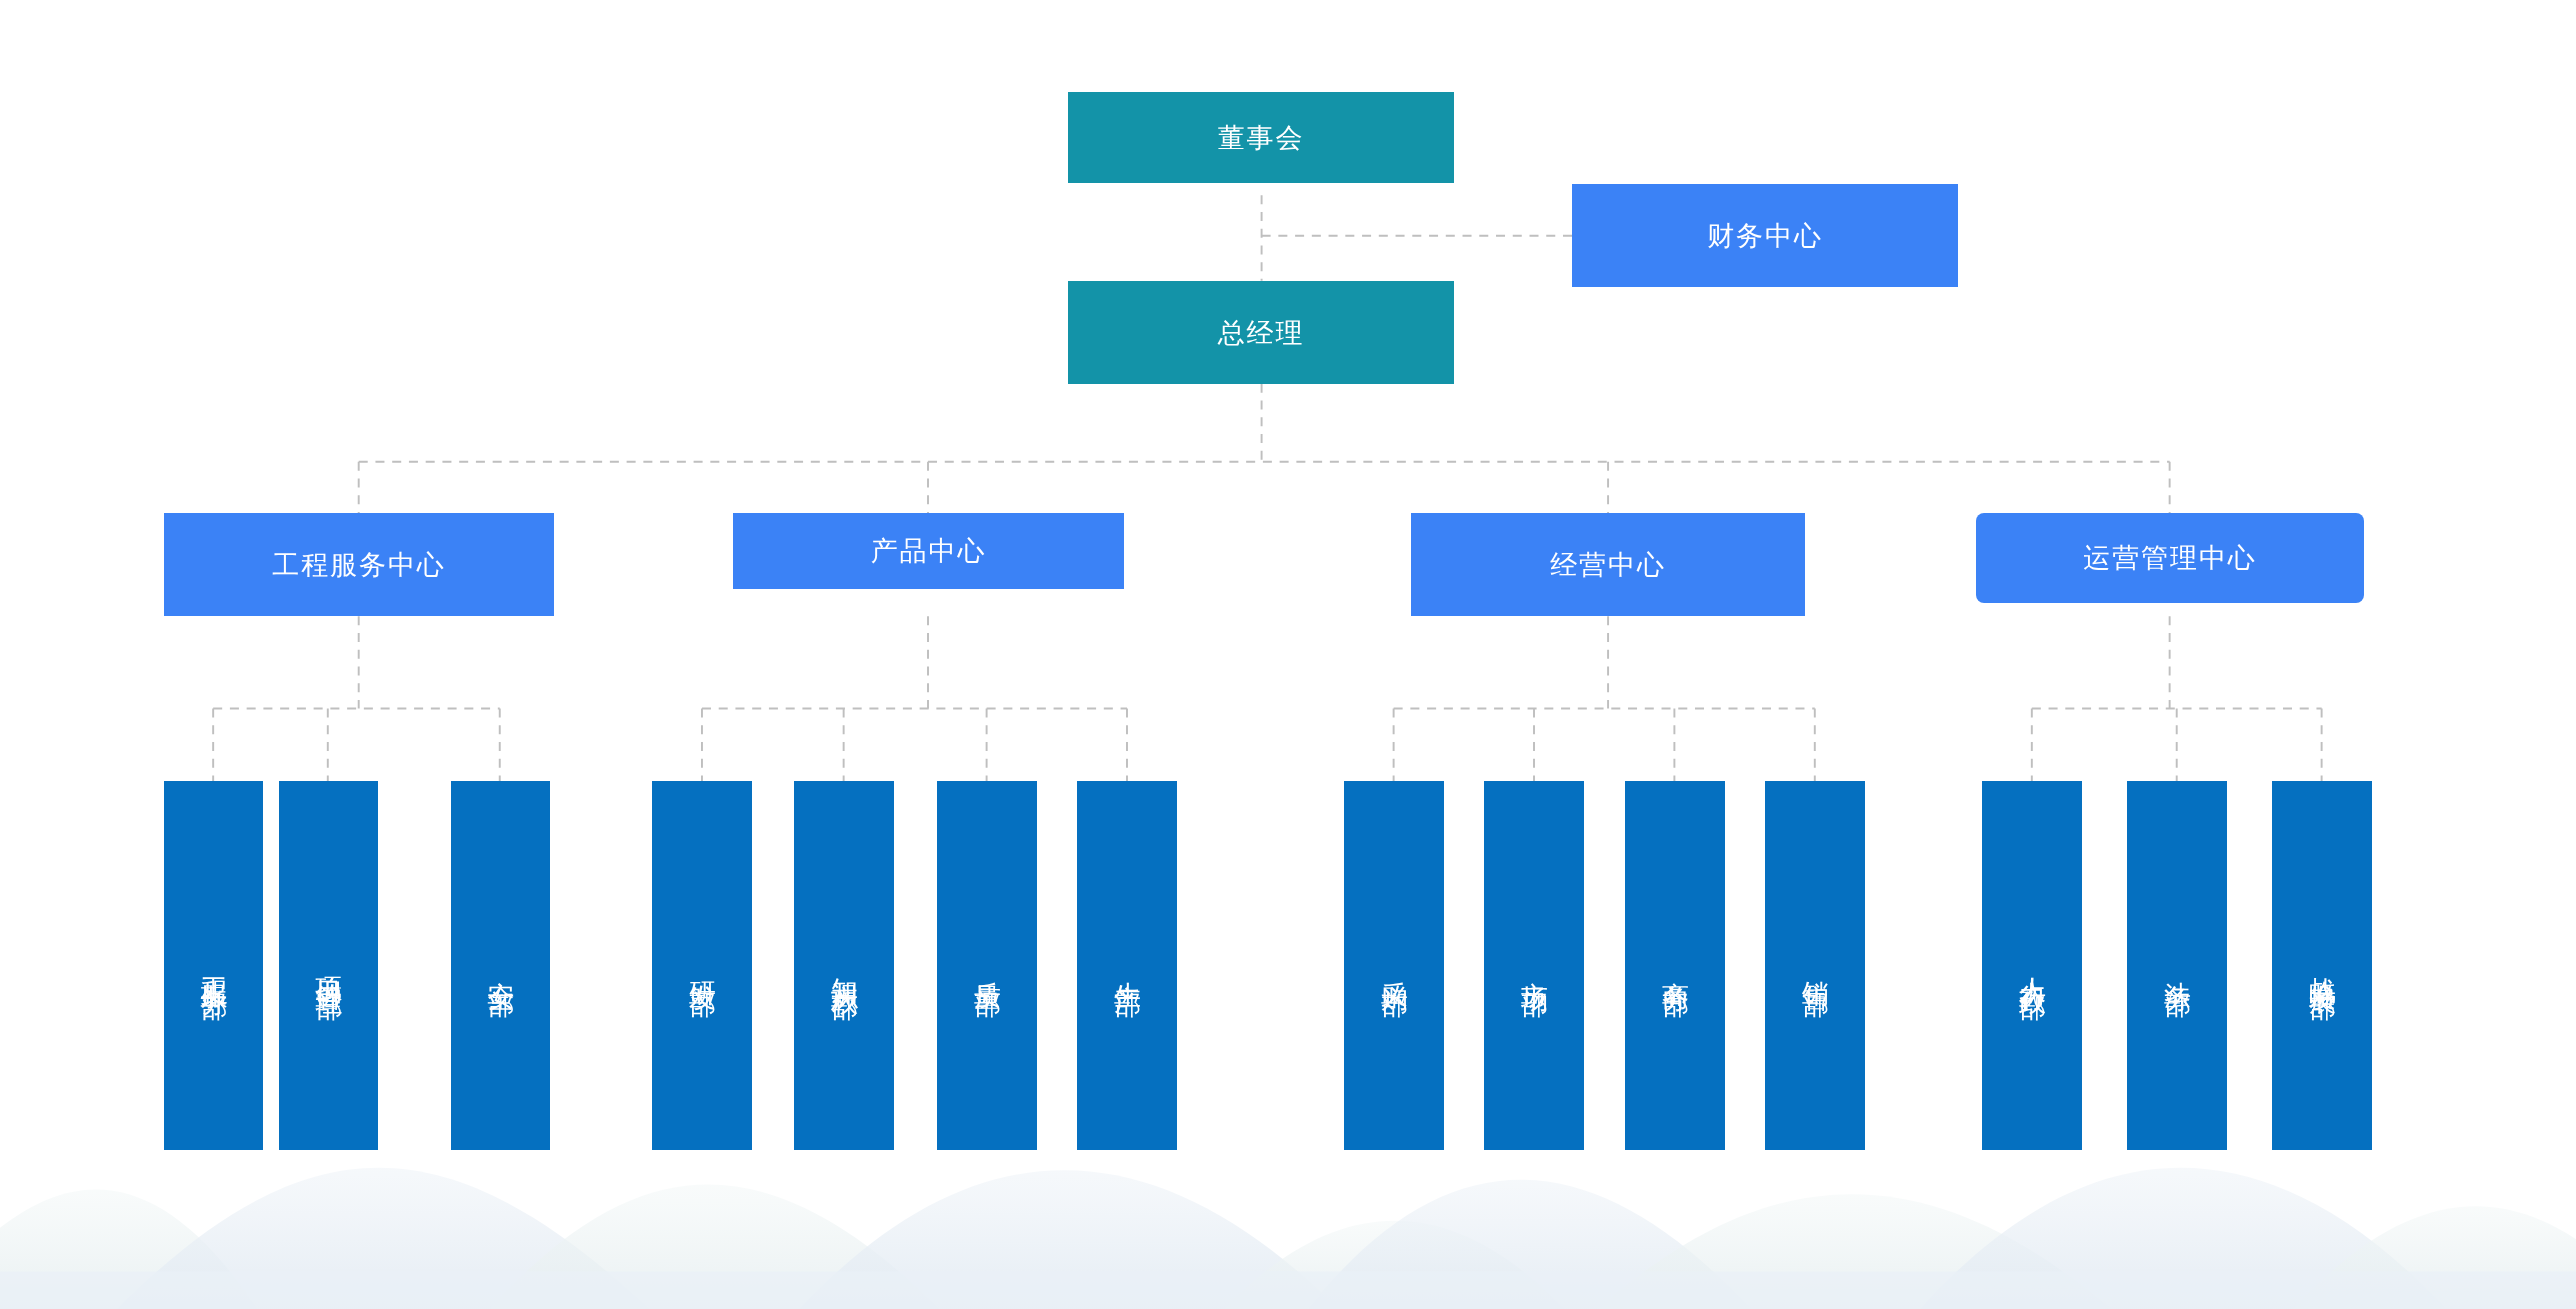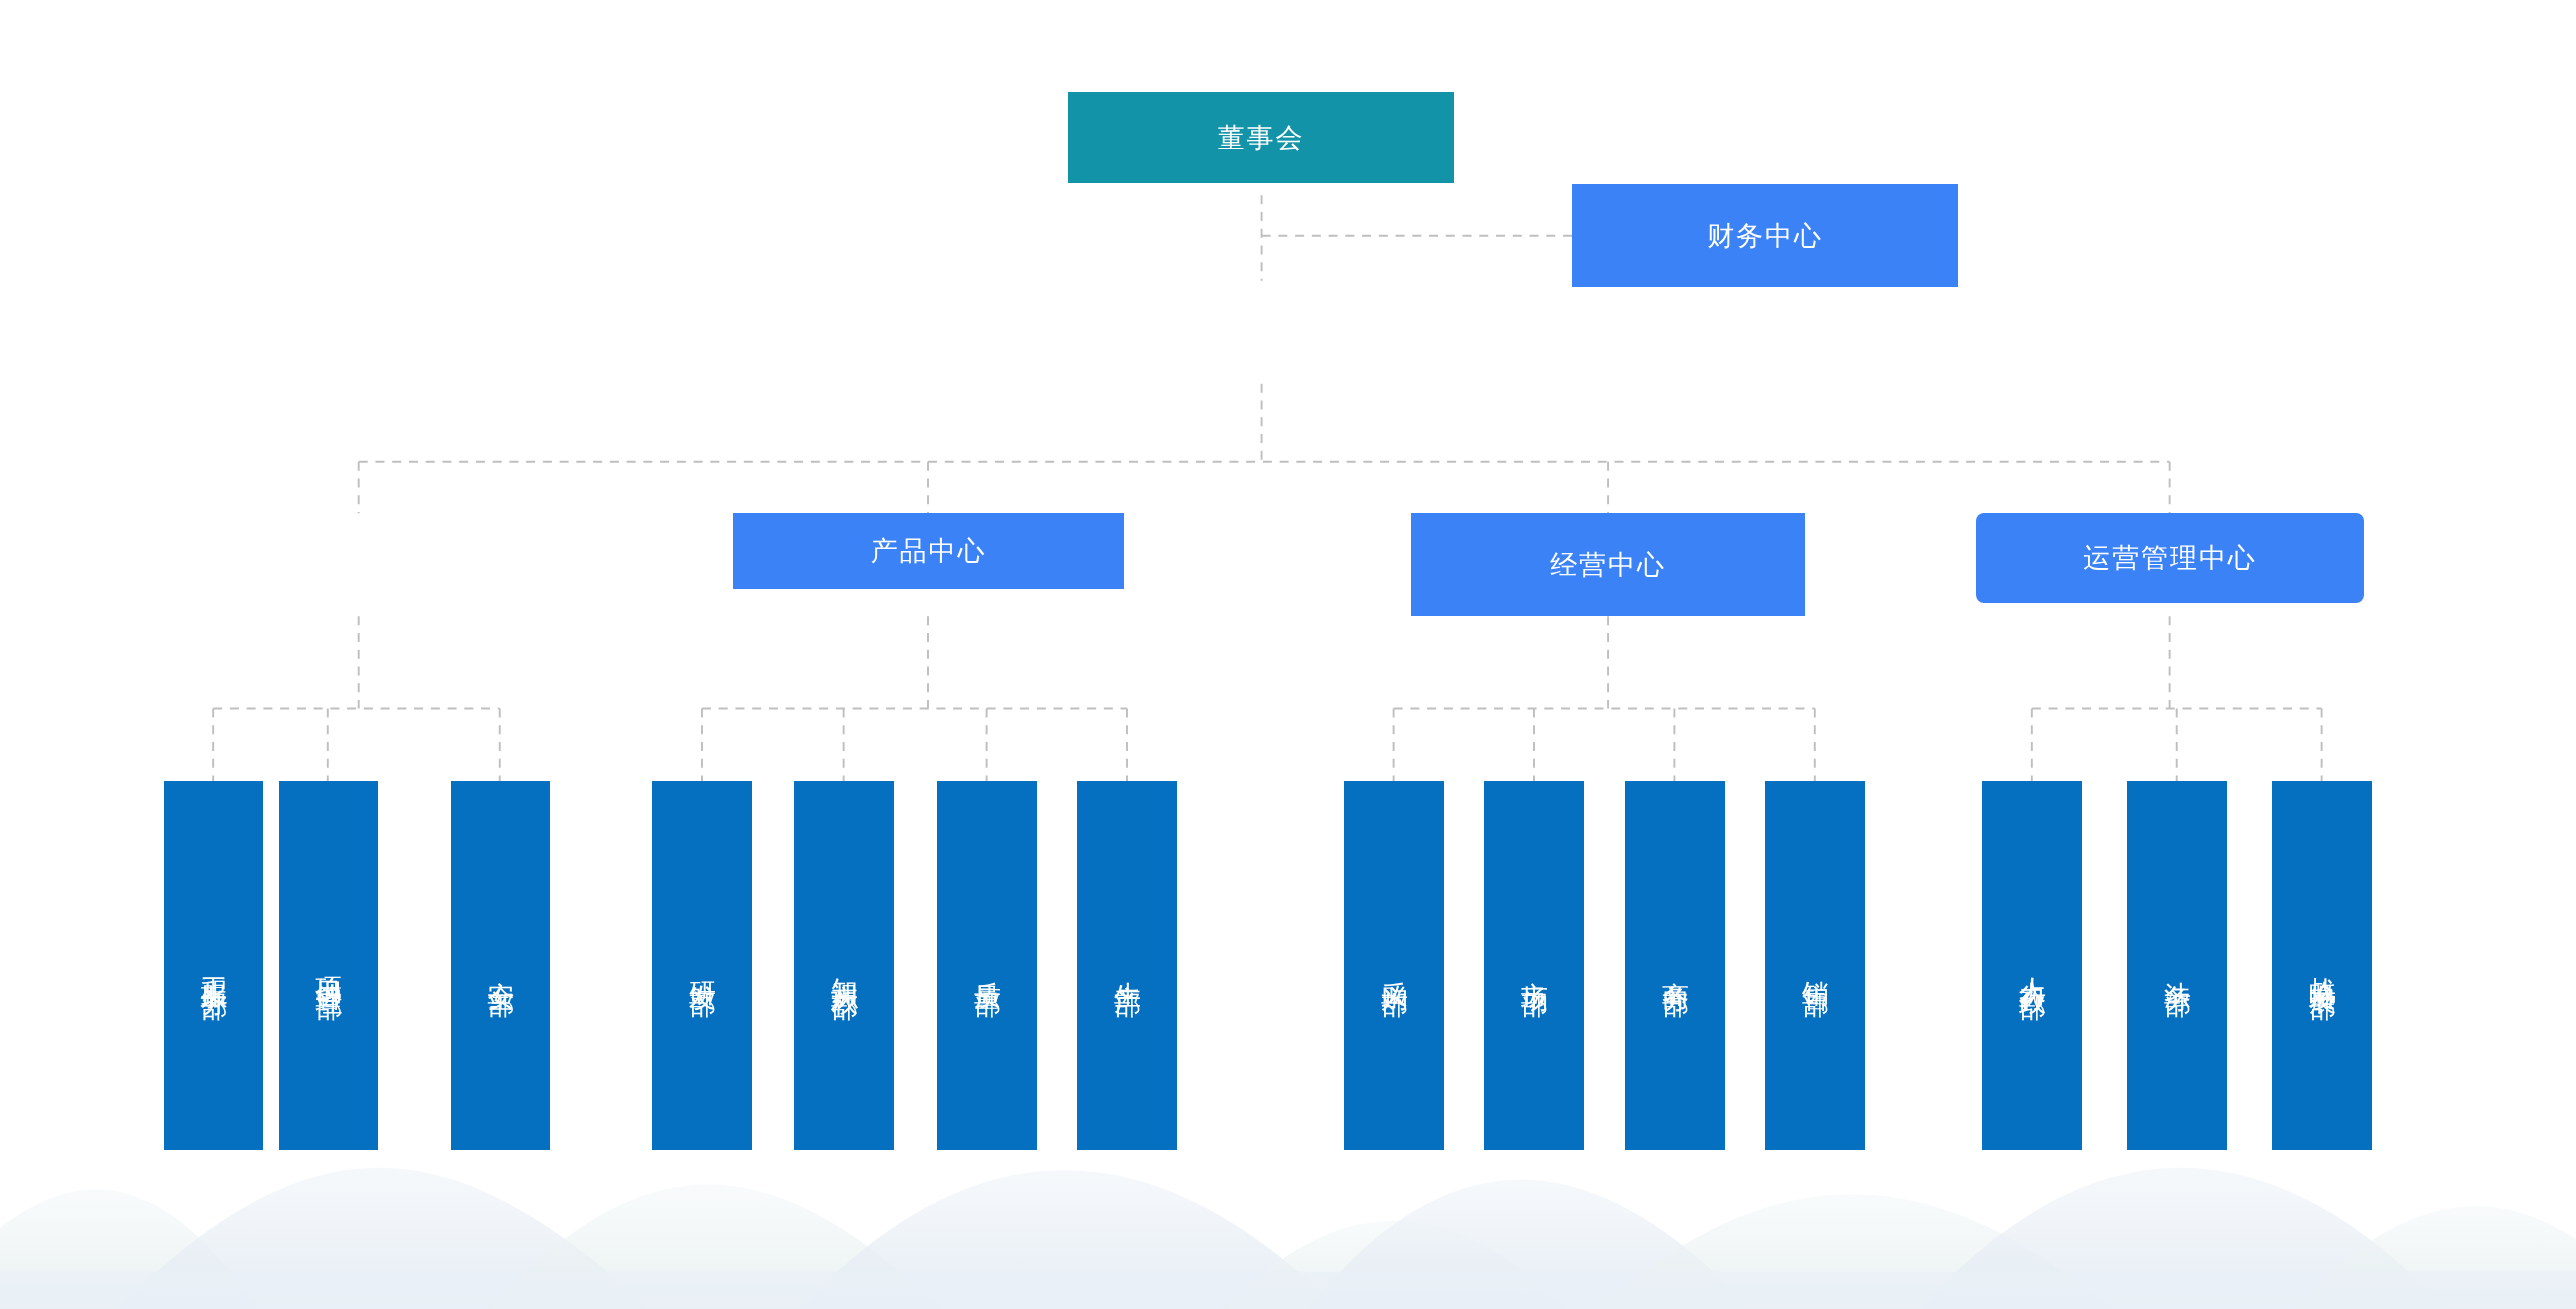--- a/index.html
+++ b/index.html
@@ -139,25 +139,31 @@
       <line x1="3155" y1="1100" x2="3155" y2="1213"></line>
       <line x1="3380" y1="1100" x2="3380" y2="1213"></line>
       <line x1="3605" y1="1100" x2="3605" y2="1213"></line>
     </g>
   </svg>
 
   <div class="node node-exec" style="left:1068px; top:92px; width:386px; height:91px;">
     <span>董事会</span>
   </div>
 
+  <div class="node node-exec" style="left:1068px; top:281px; width:386px; height:103px;">
+    <span>总经理</span>
+  </div>
 
   <div class="node node-center" style="left:1572px; top:184px; width:386px; height:103px;">
     <span>财务中心</span>
   </div>
 
+  <div class="node node-center" style="left:164px; top:513px; width:390px; height:103px;">
+    <span>工程服务中心</span>
+  </div>
 
   <div class="node node-center" style="left:733px; top:513px; width:391px; height:76px;">
     <span>产品中心</span>
   </div>
 
   <div class="node node-center" style="left:1411px; top:513px; width:394px; height:103px;">
     <span>经营中心</span>
   </div>
 
   <div class="node node-center" style="left:1976px; top:513px; width:388px; height:90px;border-radius:8px;">

